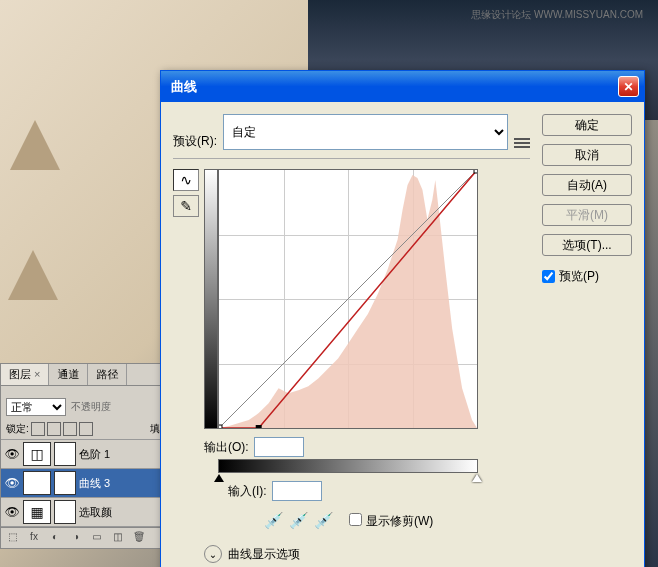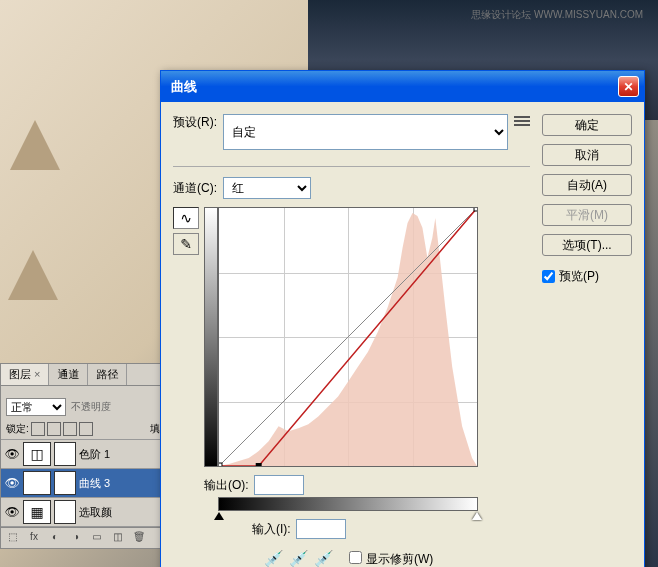--- a/index.html
+++ b/index.html
@@ -35,21 +35,21 @@
 
 
 .dialog { position: absolute; left: 160px; top: 70px; width: 485px; background: #ece9d8; border: 1px solid #0054e3; box-shadow: 2px 2px 8px rgba(0,0,0,0.4); }
 .titlebar { background: linear-gradient(180deg, #3b8fe4 0%, #0054e3 50%, #0054e3 100%); color: #fff; padding: 5px 5px 5px 10px; display: flex; align-items: center; font-size: 13px; font-weight: bold; }
 .titlebar-text { flex: 1; }
 .close-btn { width: 21px; height: 21px; background: linear-gradient(180deg, #f5a090 0%, #e04030 50%, #c02010 100%); border: 1px solid #fff; border-radius: 3px; color: #fff; display: flex; align-items: center; justify-content: center; font-size: 12px; font-weight: bold; cursor: pointer; }
 .dialog-body { padding: 12px; display: flex; gap: 12px; }
 .dialog-main { flex: 1; }
 .dialog-side { width: 90px; display: flex; flex-direction: column; gap: 8px; }
 
-.preset-row { display: flex; align-items: flex-start; gap: 6px; margin-bottom: 16px; }
+.preset-row { display: flex; align-items: flex-end; gap: 6px; margin-bottom: 8px; }
 .label { font-size: 12px; }
 .combo { flex: 1; height: 36px; background: #fff; border: 1px solid #7b9ebd; font-size: 12px; padding: 0 4px; }
 .menu-icon { width: 16px; height: 14px; display: flex; flex-direction: column; justify-content: space-around; padding: 1px 0; }
 .menu-line { height: 2px; background: #555; }
 
 .curves-group { border: 1px solid #aaa; border-left: none; border-right: none; border-bottom: none; padding-top: 10px; position: relative; }
 .channel-row { display: flex; align-items: center; gap: 6px; margin-bottom: 8px; }
 .channel-combo { width: 88px; height: 22px; background: #fff; border: 1px solid #7b9ebd; font-size: 12px; padding: 0 4px; }
 .curves-area { display: flex; gap: 5px; }
 .tool-col { display: flex; flex-direction: column; gap: 4px; width: 26px; }
@@ -65,21 +65,21 @@
 .histogram { position: absolute; bottom: 0; left: 0; width: 100%; height: 100%; }
 .curve-line { position: absolute; top: 0; left: 0; width: 100%; height: 100%; }
 .x-gradient-row { display: flex; }
 .x-gradient-spacer { width: 14px; }
 .x-gradient { width: 260px; height: 14px; background: linear-gradient(90deg, #000 0%, #fff 100%); border: 1px solid #666; margin-top: 2px; position: relative; }
 .slider-black { position: absolute; left: -5px; bottom: -10px; width: 0; height: 0; border-left: 5px solid transparent; border-right: 5px solid transparent; border-bottom: 8px solid #000; }
 .slider-white { position: absolute; right: -5px; bottom: -10px; width: 0; height: 0; border-left: 5px solid transparent; border-right: 5px solid transparent; border-bottom: 8px solid #fff; filter: drop-shadow(0 0 1px #000); }
 
 .output-row, .input-row { display: flex; align-items: center; gap: 5px; margin-top: 8px; font-size: 12px; }
 .output-row { margin-left: 0; }
-.input-row { margin-left: 48px; }
+.input-row { margin-left: 24px; }
 .io-input { width: 50px; height: 20px; border: 1px solid #7b9ebd; background: #fff; }
 
 .eyedrop-row { display: flex; align-items: center; gap: 15px; margin-top: 10px; margin-left: 60px; font-size: 12px; }
 .eyedroppers { display: flex; gap: 5px; }
 .dropper { width: 20px; height: 20px; font-size: 16px; cursor: pointer; }
 .checkbox-row { display: flex; align-items: flex-start; gap: 4px; }
 .checkbox { width: 13px; height: 13px; }
 
 .expand-row { display: flex; align-items: center; gap: 6px; margin-top: 14px; font-size: 12px; }
 .expand-btn { width: 18px; height: 18px; border: 1px solid #888; border-radius: 50%; background: #ece9d8; display: flex; align-items: center; justify-content: center; font-size: 10px; cursor: pointer; }
@@ -159,24 +159,20 @@
       <div class="preset-row">
         <span class="label">预设(R):</span>
         <select class="combo"><option>自定</option></select>
         <div class="menu-icon">
             <div class="menu-line"></div>
             <div class="menu-line"></div>
             <div class="menu-line"></div>
           </div>
       </div>
       <div class="curves-group">
-        <div class="channel-row">
-          <span class="label">通道(C):</span>
-          <select class="channel-combo"><option>红</option></select>
-        </div>
         <div class="curves-area">
           <div class="tool-col">
             <div class="tool-btn active">∿</div>
             <div class="tool-btn">✎</div>
           </div>
           <div class="graph-wrap">
             <div class="graph-row">
               <div class="y-gradient"></div>
               <div class="graph">
                 <div class="grid-line grid-v" style="left:25%"></div>

